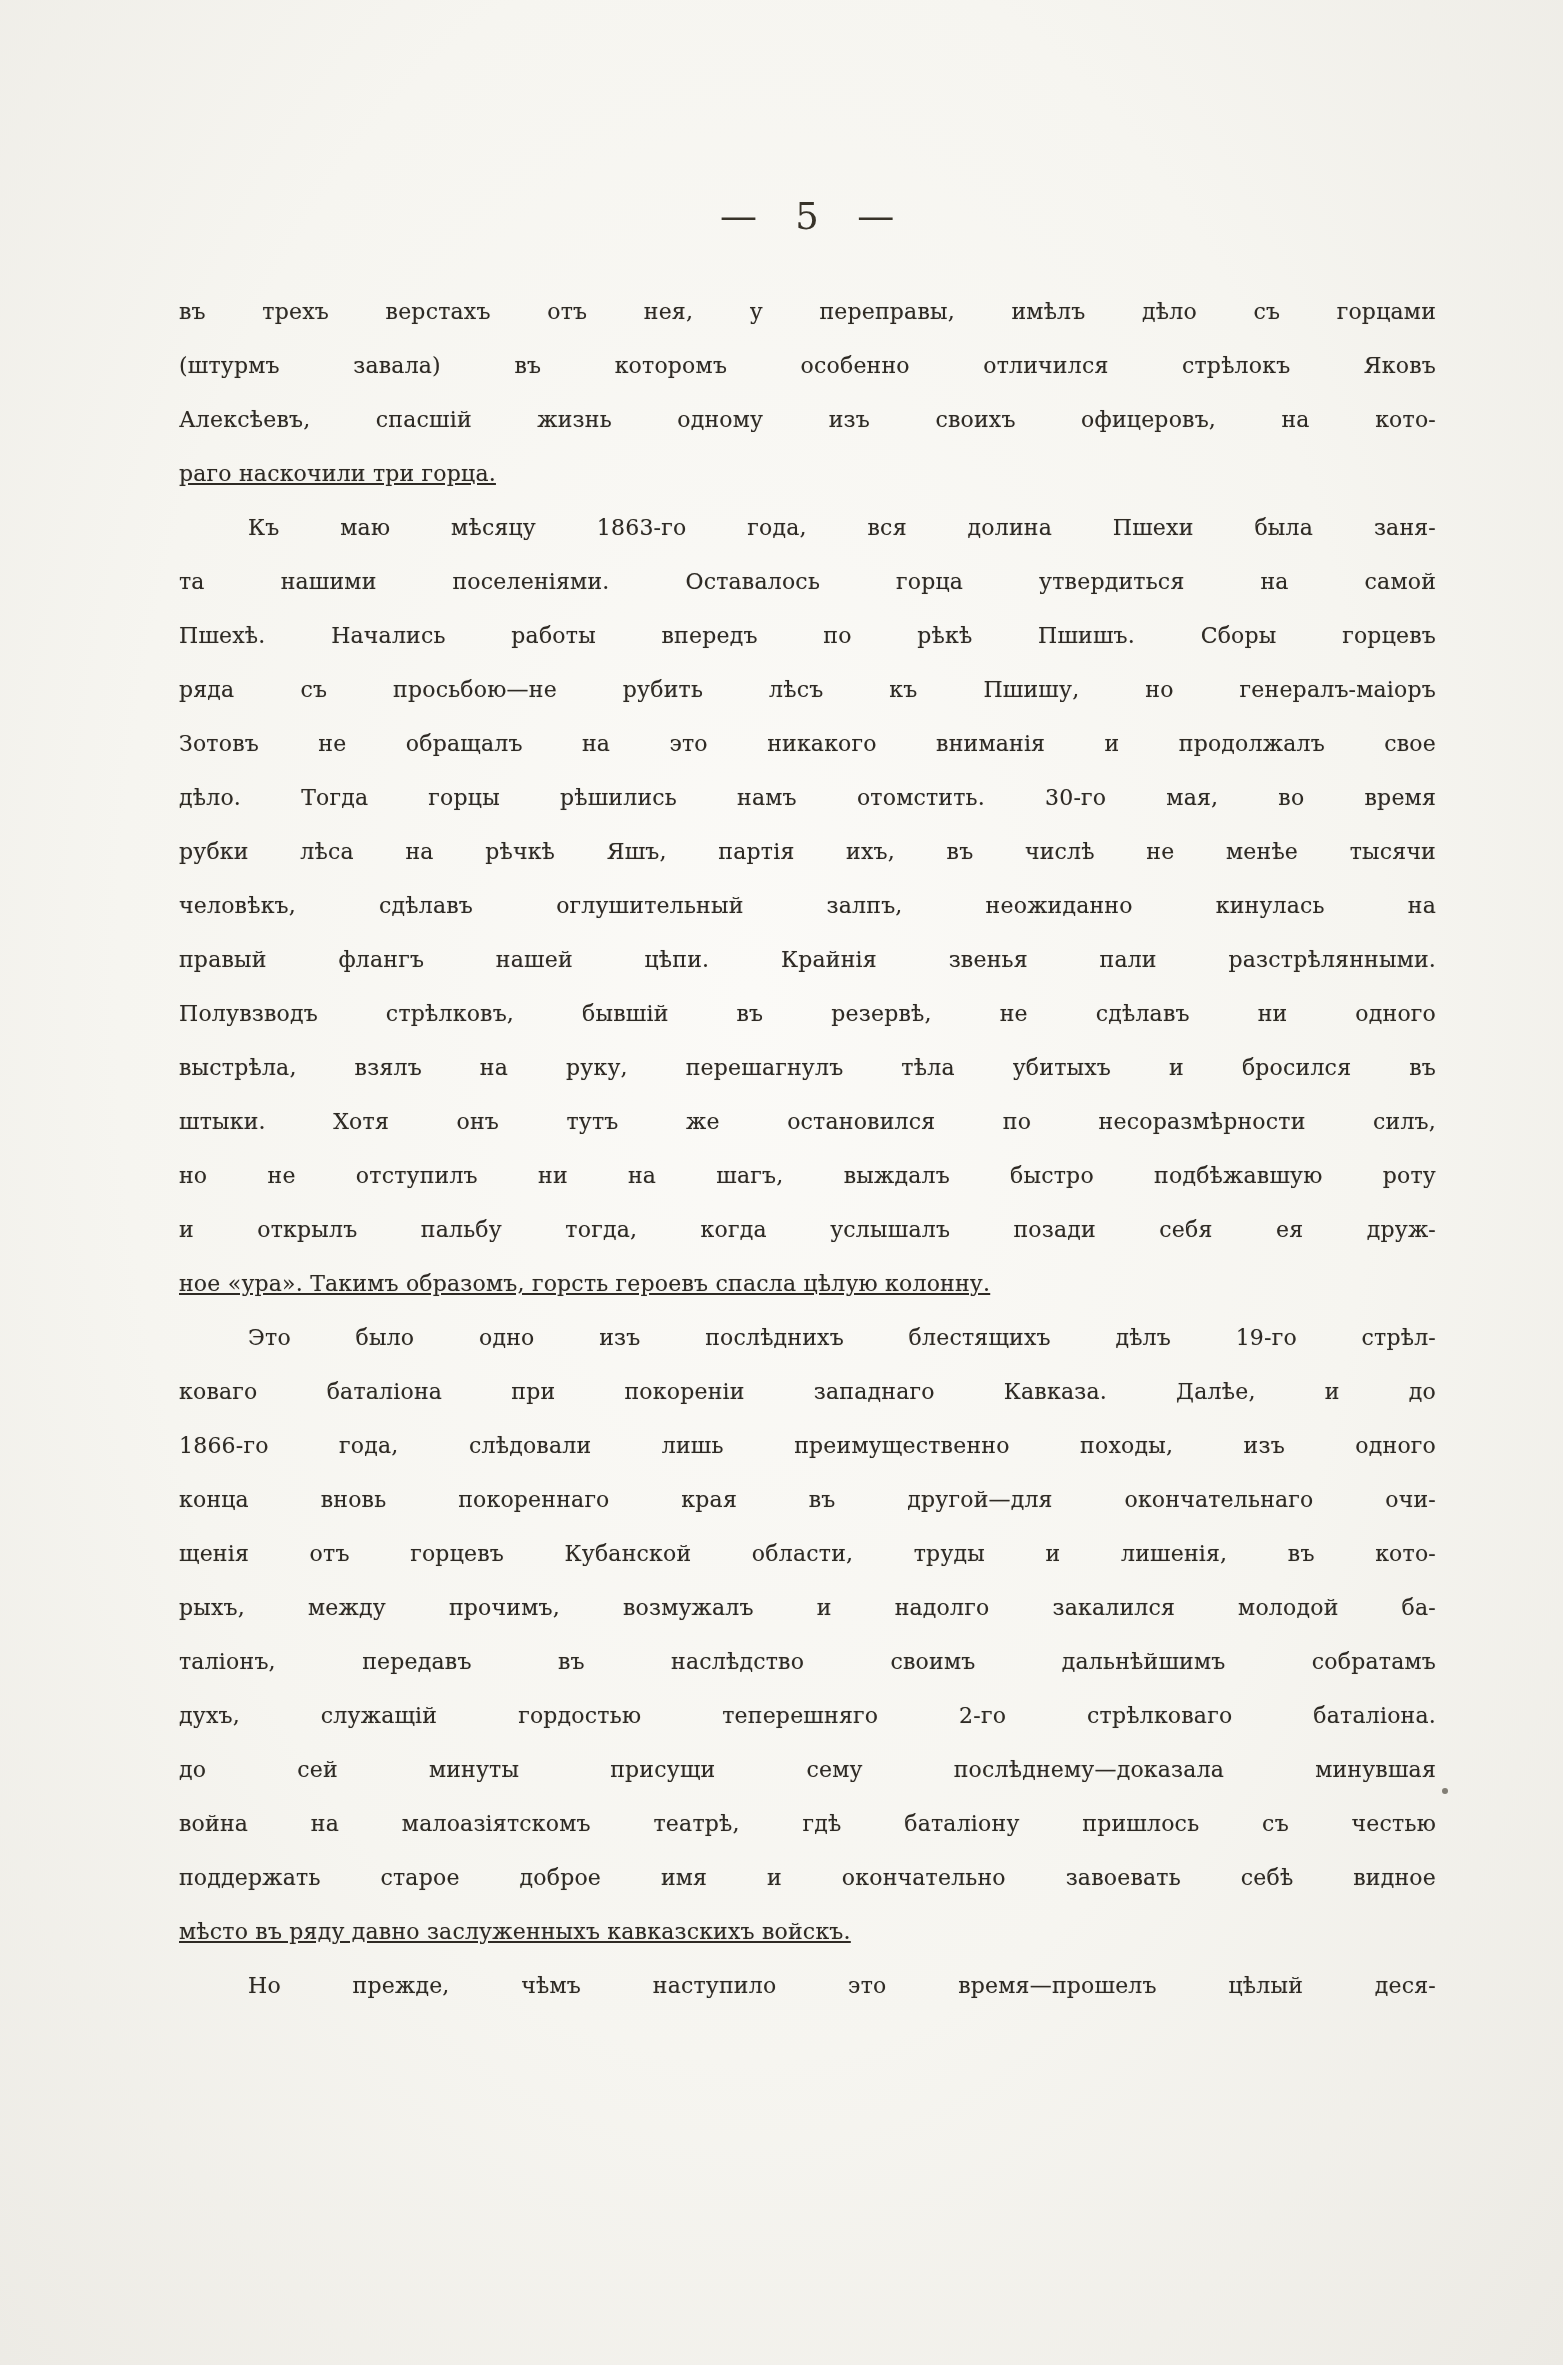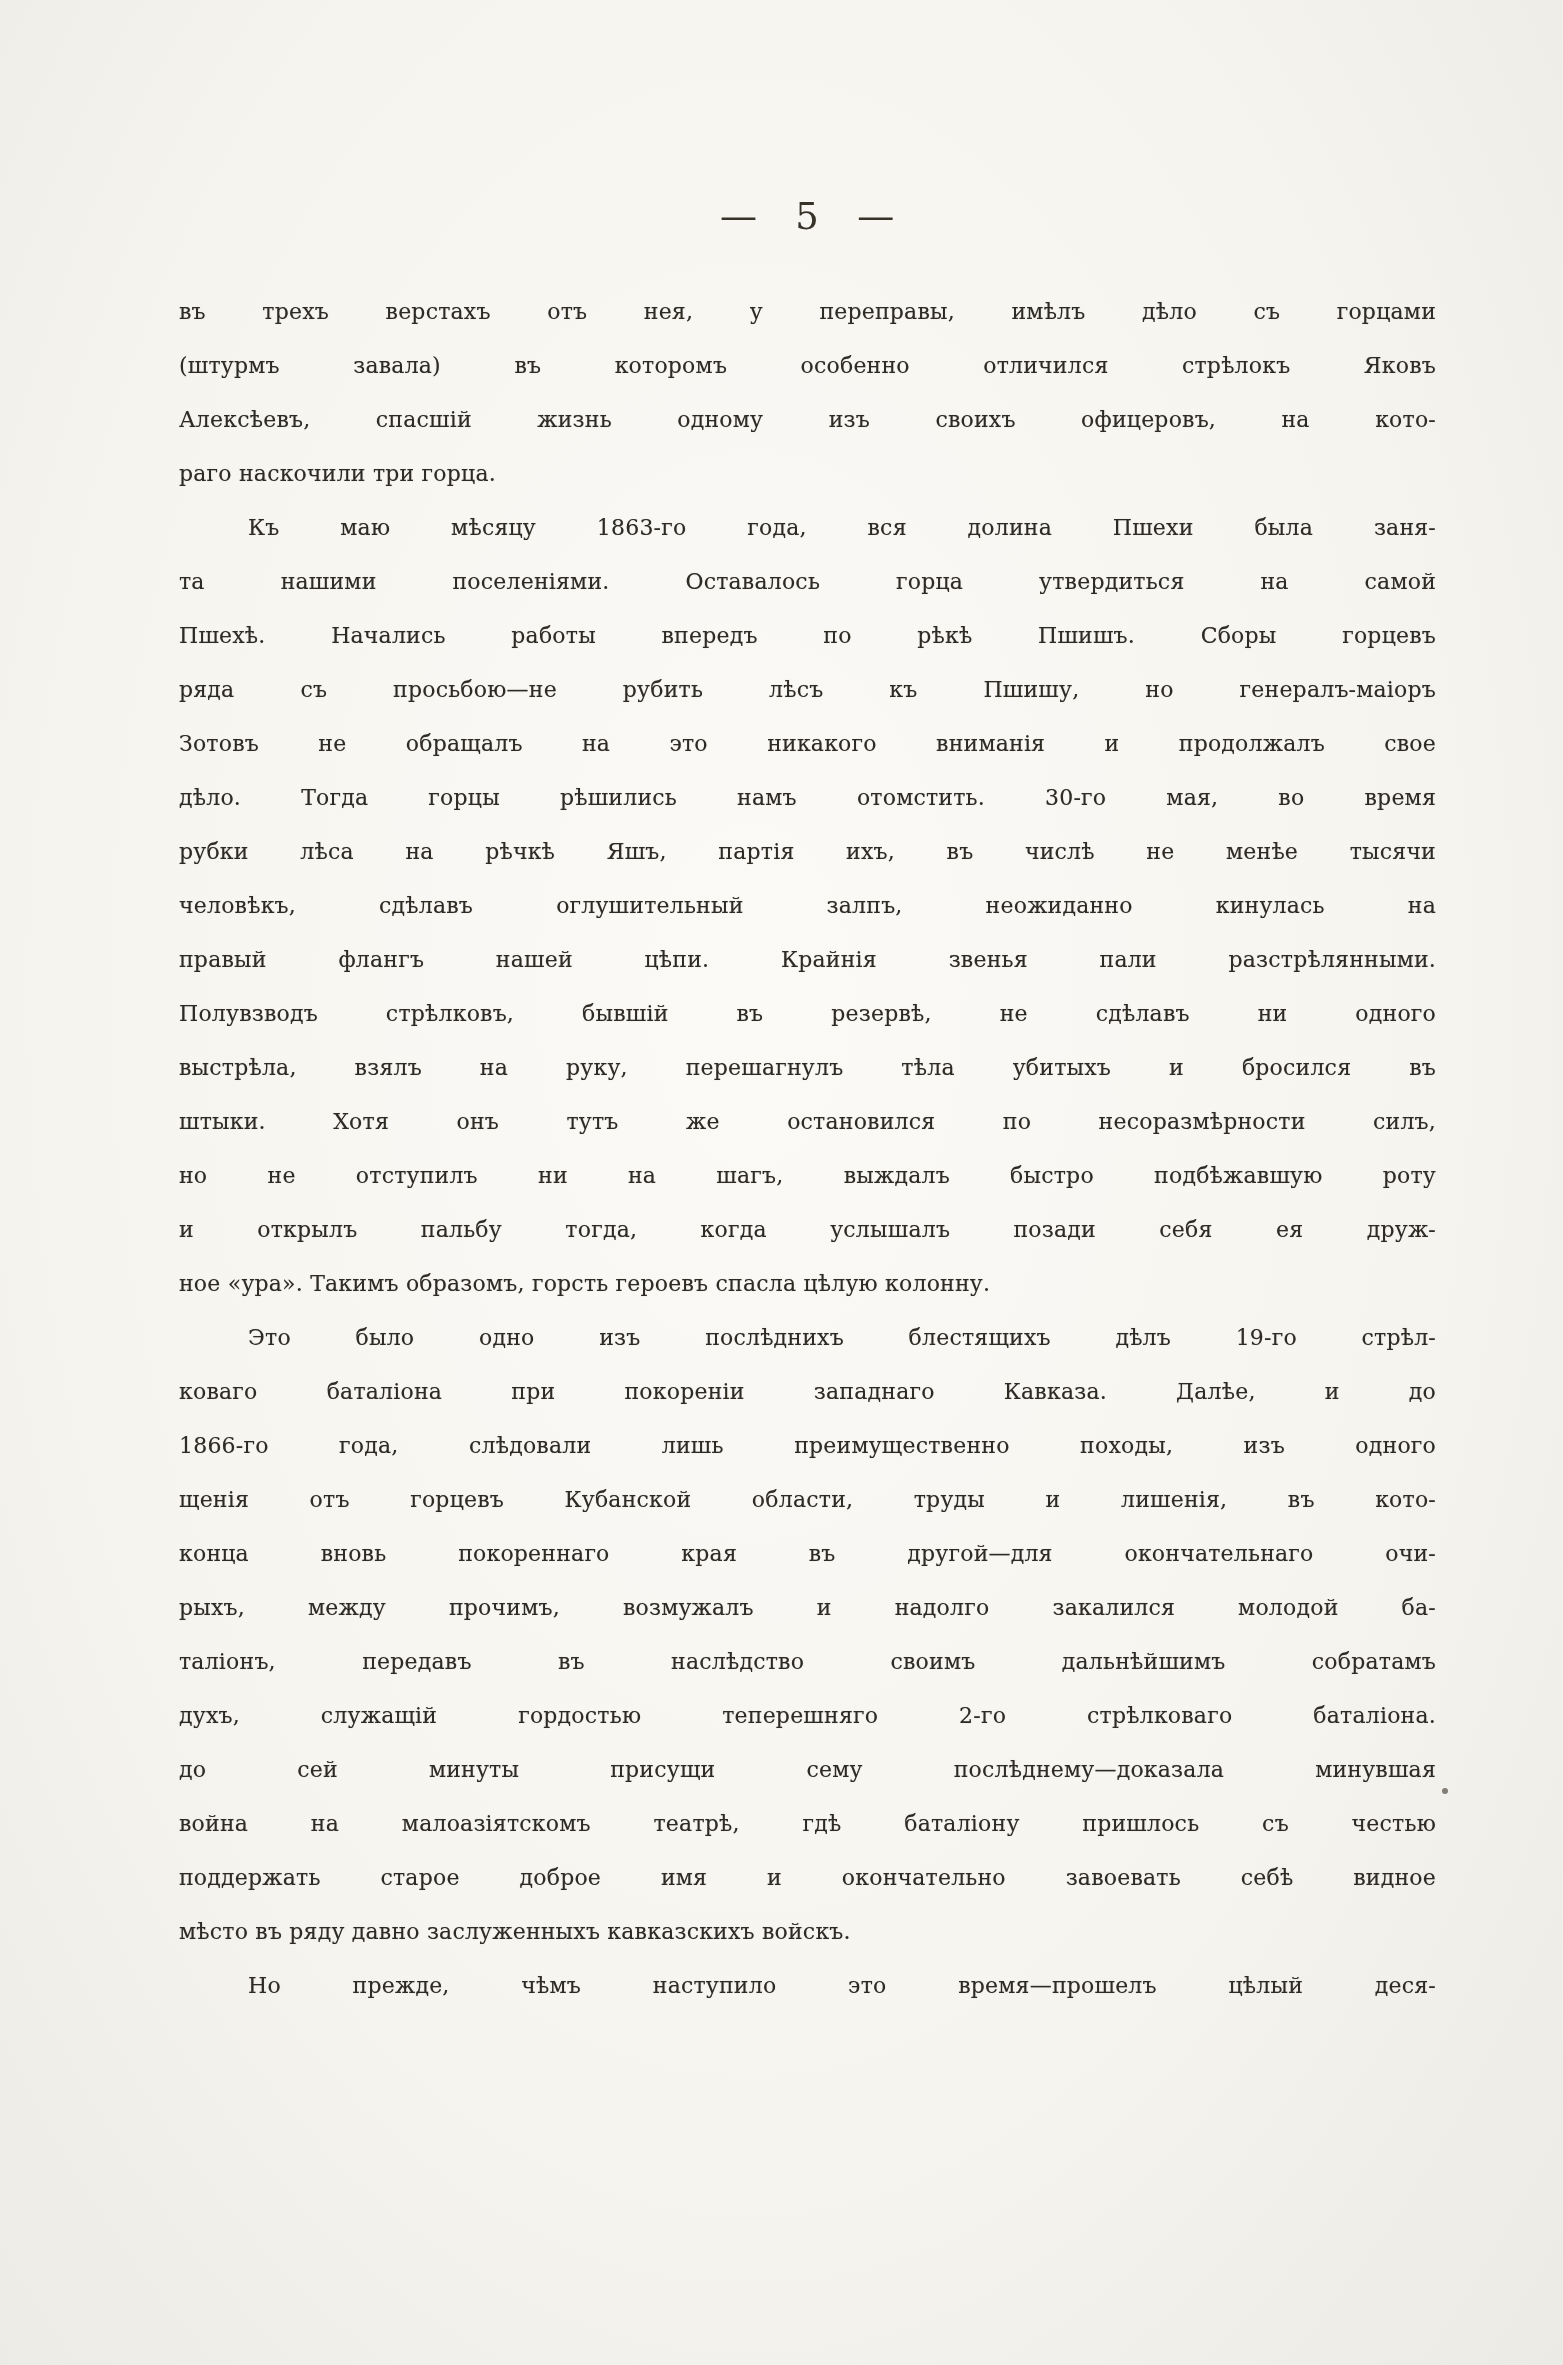--- a/index.html
+++ b/index.html
@@ -39,21 +39,21 @@
     line-height: 54px;
     letter-spacing: 0.2px;
     text-shadow: 0 0 0.8px rgba(46, 42, 36, 0.35);
   }
   .paragraph { margin: 0; padding: 0; }
   .line {
     text-align: justify;
     text-align-last: justify;
   }
   .line.indent { text-indent: 69px; }
-  .line.last { text-align-last: left; }
+  .line.last { text-align-last: left; text-decoration: underline; }
   .speck {
     position: absolute;
     width: 5.9px;
     height: 5.9px;
     border-radius: 50%;
     background: #6f6a60;
     opacity: 0.85;
   }
 </style>
 </head>
@@ -86,22 +86,22 @@
         <div class="line">выстрѣла, взялъ на руку, перешагнулъ тѣла убитыхъ и бросился въ</div>
         <div class="line">штыки. Хотя онъ тутъ же остановился по несоразмѣрности силъ,</div>
         <div class="line">но не отступилъ ни на шагъ, выждалъ быстро подбѣжавшую роту</div>
         <div class="line">и открылъ пальбу тогда, когда услышалъ позади себя ея друж-</div>
         <div class="line last">ное «ура». Такимъ образомъ, горсть героевъ спасла цѣлую колонну.</div>
       </div>
       <div class="paragraph">
         <div class="line indent">Это было одно изъ послѣднихъ блестящихъ дѣлъ 19-го стрѣл-</div>
         <div class="line">коваго баталіона при покореніи западнаго Кавказа. Далѣе, и до</div>
         <div class="line">1866-го года, слѣдовали лишь преимущественно походы, изъ одного</div>
+        <div class="line">конца вновь покореннаго края въ другой—для окончательнаго очи-</div>
         <div class="line">щенія отъ горцевъ Кубанской области, труды и лишенія, въ кото-</div>
-        <div class="line">конца вновь покореннаго края въ другой—для окончательнаго очи-</div>
         <div class="line">рыхъ, между прочимъ, возмужалъ и надолго закалился молодой ба-</div>
         <div class="line">таліонъ, передавъ въ наслѣдство своимъ дальнѣйшимъ собратамъ</div>
         <div class="line">духъ, служащій гордостью теперешняго 2-го стрѣлковаго баталіона.</div>
         <div class="line">до сей минуты присущи сему послѣднему—доказала минувшая</div>
         <div class="line">война на малоазіятскомъ театрѣ, гдѣ баталіону пришлось съ честью</div>
         <div class="line">поддержать старое доброе имя и окончательно завоевать себѣ видное</div>
         <div class="line last">мѣсто въ ряду давно заслуженныхъ кавказскихъ войскъ.</div>
       </div>
       <div class="paragraph">
         <div class="line indent">Но прежде, чѣмъ наступило это время—прошелъ цѣлый деся-</div>

